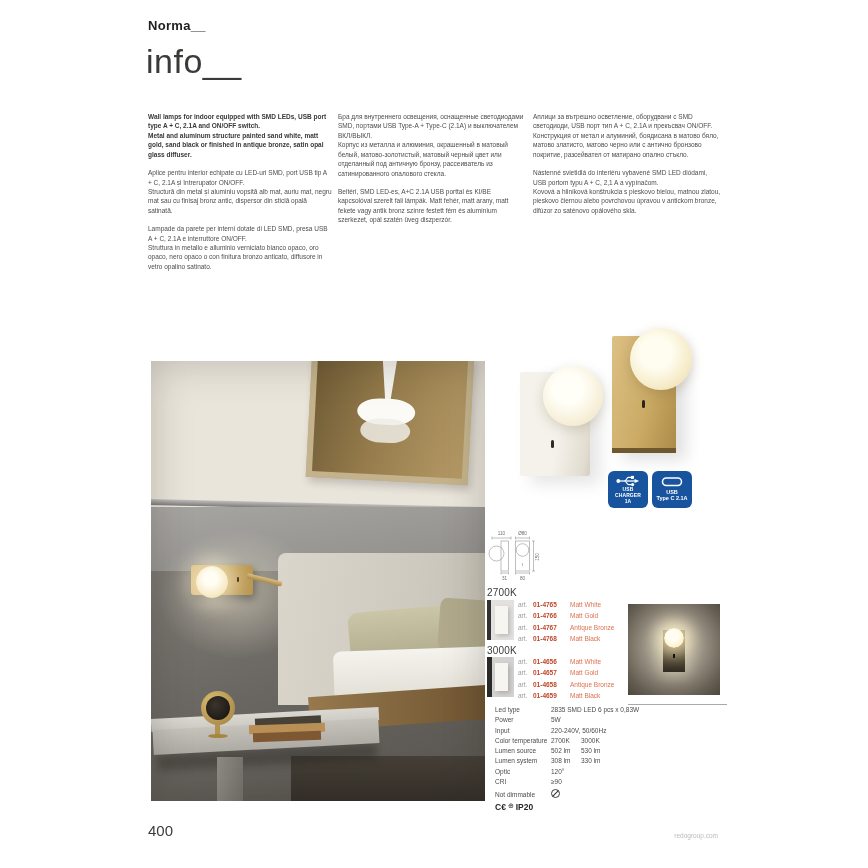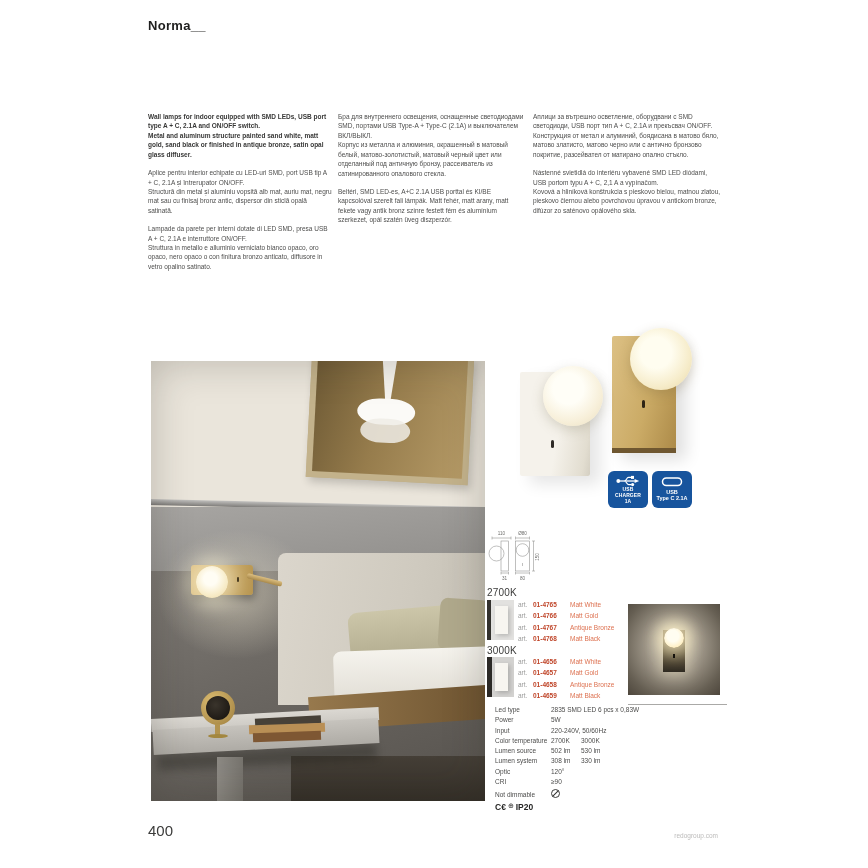--- a/index.html
+++ b/index.html
@@ -128,20 +128,21 @@
   
   .pagenum{left:148px;top:822px;font-size:15px;color:#3b3b3a}
   .website{left:568px;top:832px;width:150px;text-align:right;font-size:6.5px;color:#bcbbba}
 </style>
 </head>
 <body>
 
 <div class="page">
 
   <div class="abs brand">Norma__</div>
+  <div class="abs title">info__</div>
 
   <div class="abs desc-col c1">
     <p class="para lead">Wall lamps for indoor equipped with SMD LEDs, USB port type A + C, 2.1A and ON/OFF switch.
 Metal and aluminum structure painted sand white, matt gold, sand black or finished in antique bronze, satin opal glass diffuser.</p>
     <p class="para">Aplice pentru interior echipate cu LED-uri SMD, port USB tip A + C, 2.1A  și întrerupator ON/OFF.
 Structură din metal și aluminiu vopsită alb mat, auriu mat, negru mat sau cu finisaj bronz antic, dispersor din sticlă opală satinată.</p>
     <p class="para">Lampade da parete per interni dotate di LED SMD, presa USB A + C, 2.1A e interruttore ON/OFF.
 Struttura in metallo e alluminio verniciato bianco opaco, oro opaco, nero opaco o con finitura bronzo anticato, diffusore in vetro opalino satinato.</p>
   </div>
   <div class="abs desc-col c2">

